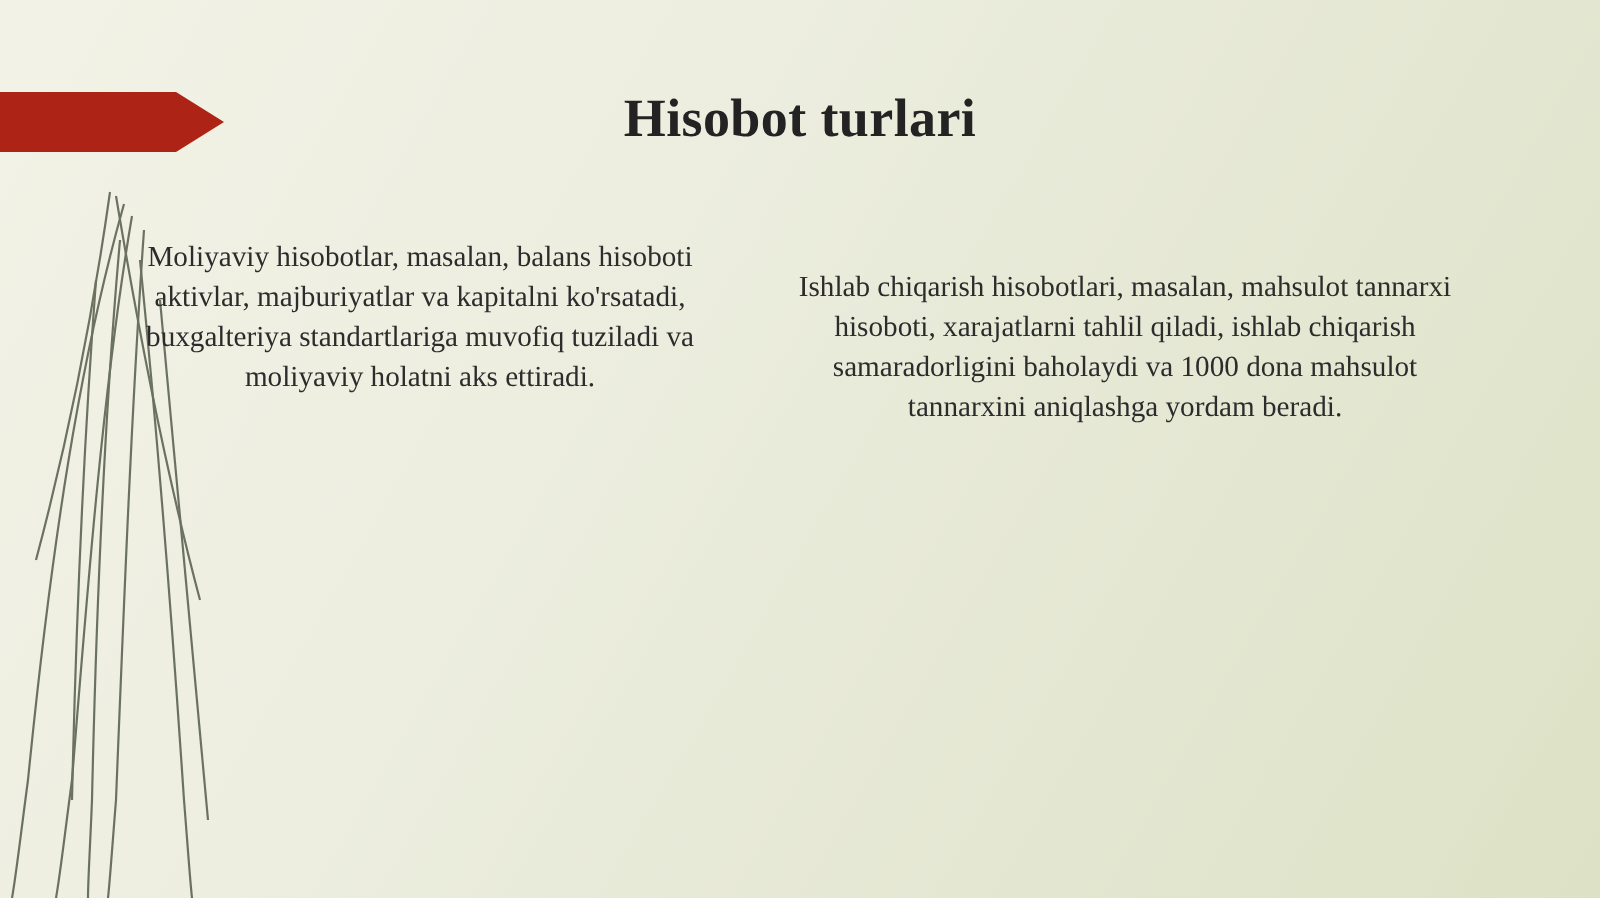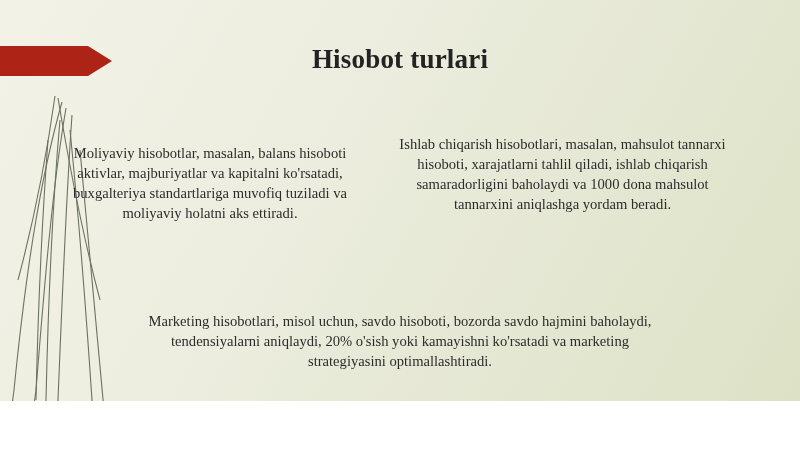--- a/index.html
+++ b/index.html
@@ -8,21 +8,21 @@
   }
   body {
     width: 800px;
     height: 449px;
     overflow: hidden;
     font-family: "Liberation Serif", serif;
   }
   .slide {
     position: relative;
     width: 800px;
-    height: 401px;
+    height: 449px;
     background: linear-gradient(120deg, #f2f2e6 0%, #edeee0 35%, #e4e7d2 70%, #dde2c6 100%);
     overflow: hidden;
   }
   
   .grass {
     position: absolute;
     left: 0;
     top: 60px;
     width: 180px;
     height: 389px;
@@ -52,21 +52,21 @@
   .body-text {
     position: absolute;
     color: #2c2c2c;
     font-size: 14.6px;
     line-height: 1.38;
     text-align: center;
     font-family: "Liberation Serif", serif;
   }
   .block-1 {
     left: 50px;
-    top: 128px;
+    top: 104px;
     width: 320px;
   }
   .block-2 {
     left: 390px;
     top: 110px;
     width: 345px;
     margin-top: 24px;
   }
   .block-3 {
     left: 140px;
@@ -94,15 +94,14 @@
   </svg>
 
   <svg class="arrow-banner" viewBox="0 0 112 30" preserveAspectRatio="none">
     <polygon points="0,0 88,0 112,15 88,30 0,30" fill="#ad2315"></polygon>
   </svg>
 
   <h1 class="title">Hisobot turlari</h1>
 
   <p class="body-text block-1">Moliyaviy hisobotlar, masalan, balans hisoboti aktivlar, majburiyatlar va kapitalni ko'rsatadi, buxgalteriya standartlariga muvofiq tuziladi va moliyaviy holatni aks ettiradi.</p>
   <p class="body-text block-2">Ishlab chiqarish hisobotlari, masalan, mahsulot tannarxi hisoboti, xarajatlarni tahlil qiladi, ishlab chiqarish samaradorligini baholaydi va 1000 dona mahsulot tannarxini aniqlashga yordam beradi.</p>
-  <p class="body-text block-3">Marketing hisobotlari, misol uchun, savdo hisoboti, bozorda savdo hajmini baholaydi, tendensiyalarni aniqlaydi, 20% o'sish yoki kamayishni ko'rsatadi va marketing strategiyasini optimallashtiradi.</p>
 
 </div>
 
 </body></html>

